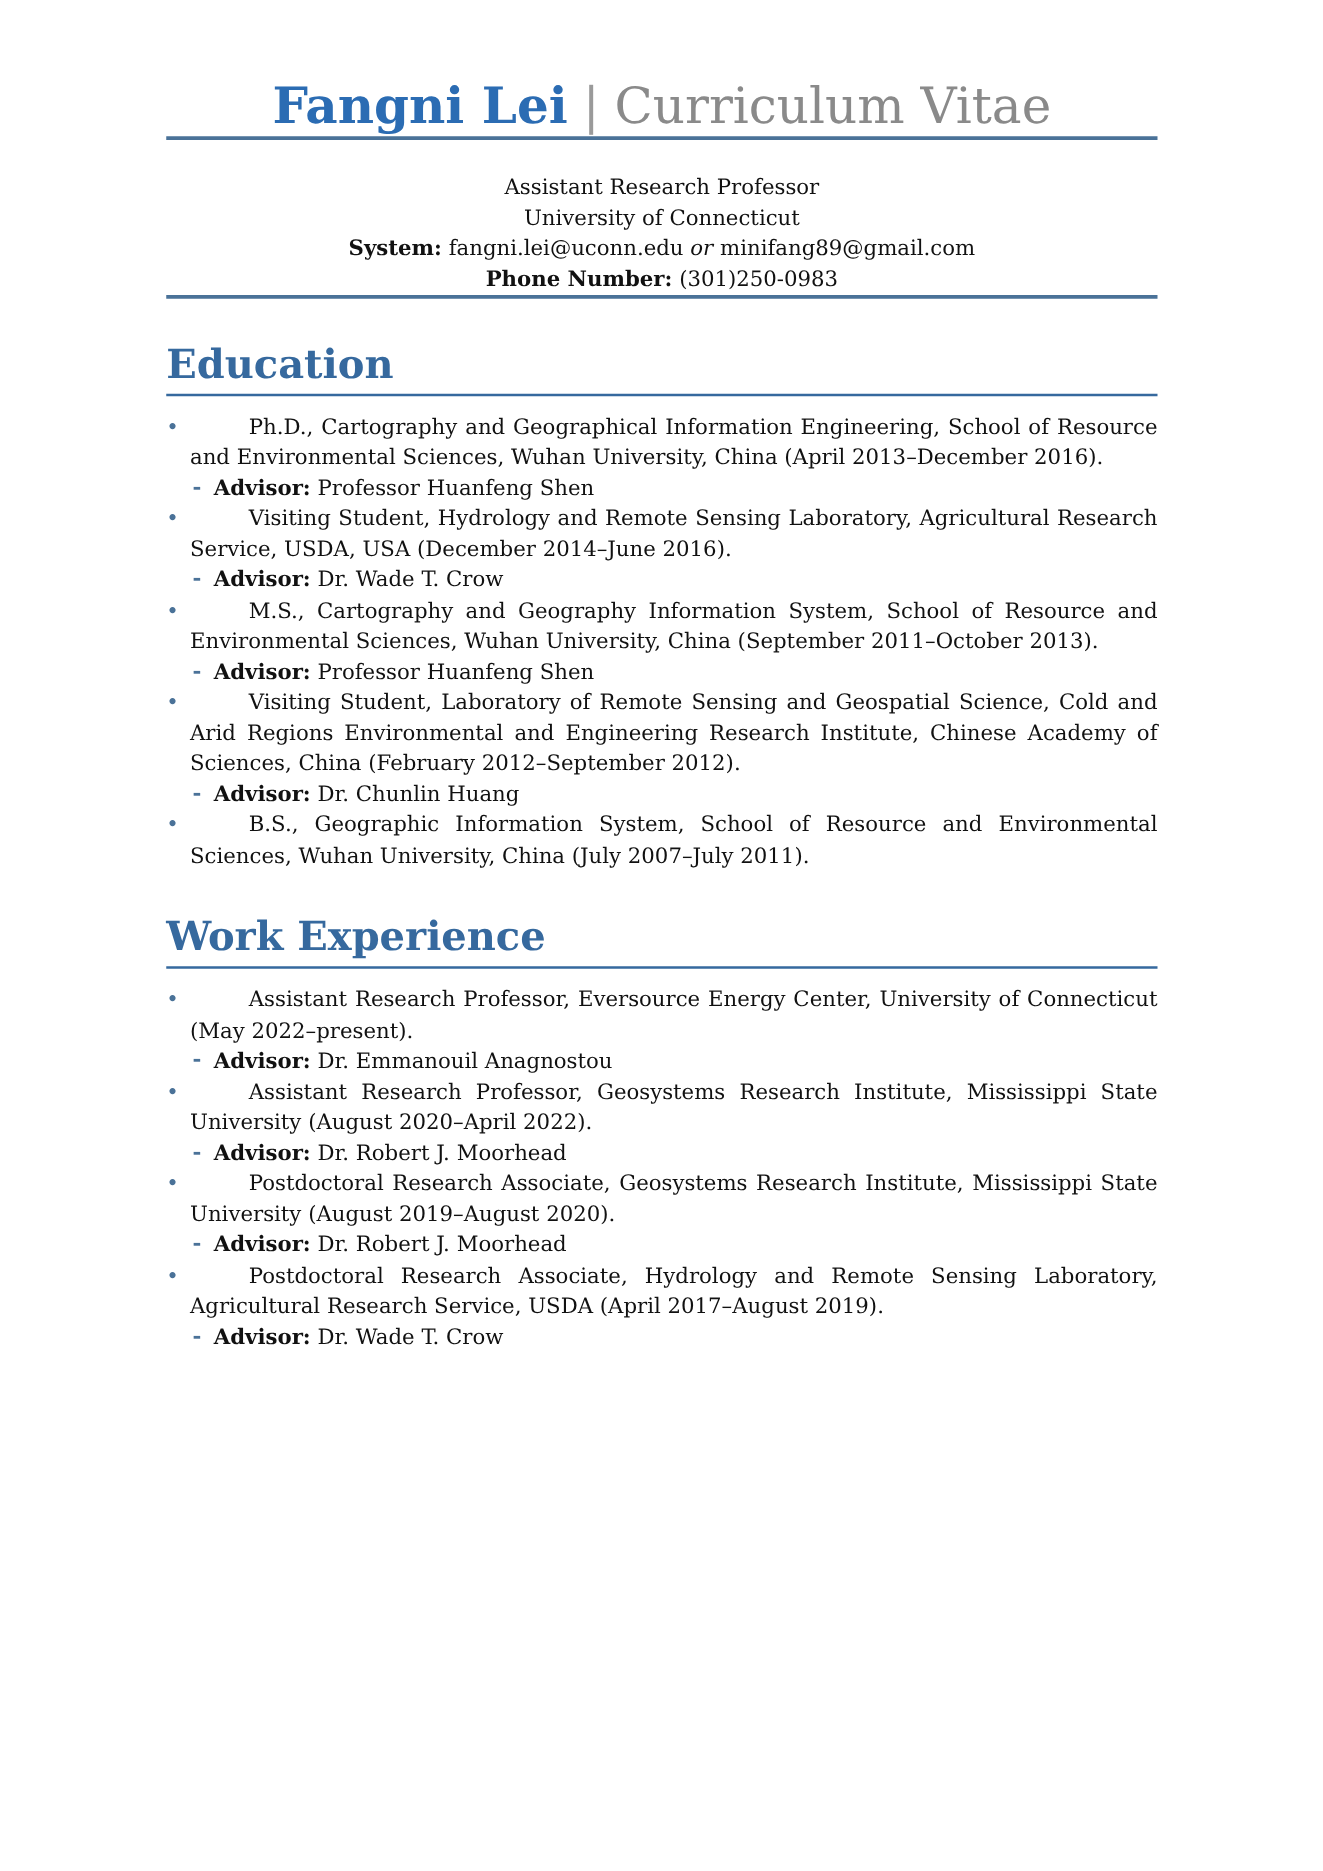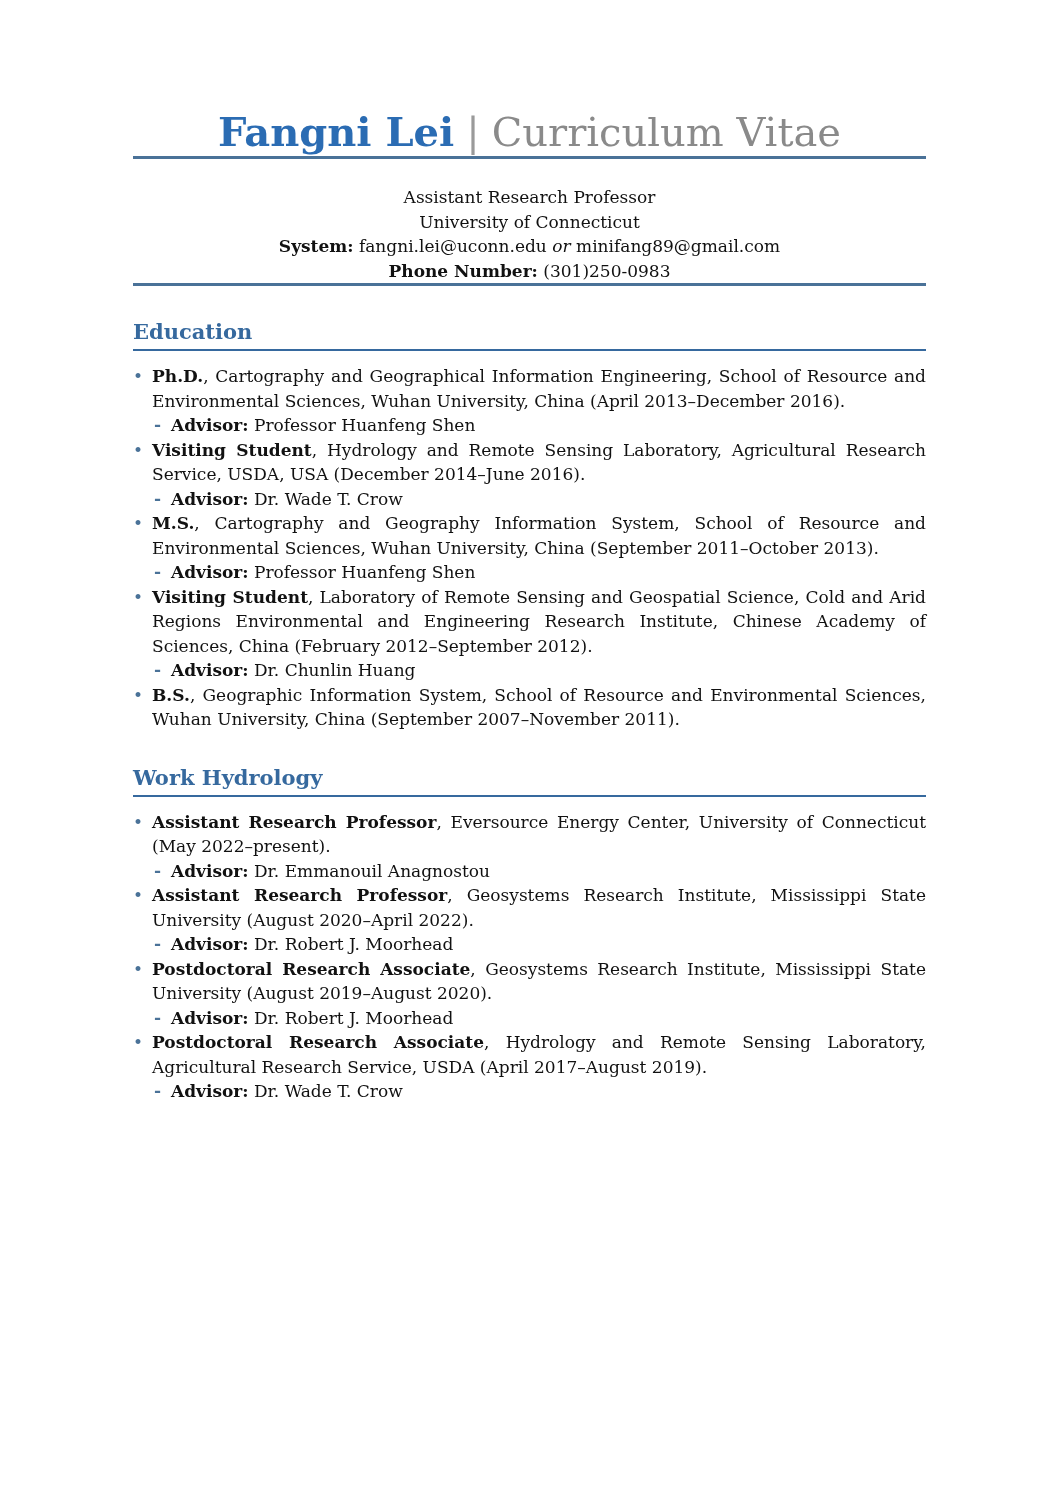--- a/index.html
+++ b/index.html
@@ -8,21 +8,21 @@
     height: 1497px;
     background: #ffffff;
     color: #111111;
     font-family: "DejaVu Serif", serif;
     overflow: hidden;
   }
   .page {
     box-sizing: border-box;
     width: 1058px;
     height: 1497px;
-    padding: 108px 132px 0 133px;
+    padding: 61px 132px 0 133px;
   }
 
   
   h1.cv-title {
     margin: 0;
     text-align: center;
     font-size: 40px;
     line-height: 1.2;
     font-weight: normal;
     white-space: nowrap;
@@ -48,21 +48,21 @@
     font-size: 17px;
     line-height: 24.5px;
   }
   .contact .b { font-weight: bold; }
   .contact .i { font-style: italic; }
 
   
   h2.section-title {
     margin: 34px 0 0 0;
     padding-bottom: 5px;
-    font-size: 21px;
+    font-size: 32px;
     line-height: 1.15;
     font-weight: bold;
     color: #36699e;
     border-bottom: 2px solid #36699e;
   }
 
   
   ul.entry-list {
     list-style: none;
     margin: 13px 0 0 0;
@@ -75,21 +75,21 @@
     padding-left: 19px;
     text-align: justify;
     hyphens: auto;
   }
   .bullet {
     position: absolute;
     left: 0;
     top: 0;
     color: #4a7298;
   }
-  .entry-title { font-weight: bold; }
+  .entry-title { font-weight: normal; margin-left: 47px; }
   .advisor-line {
     position: relative;
     padding-left: 19px;
     text-align: left;
   }
   .dash {
     position: absolute;
     left: 2px;
     top: -1px;
     font-weight: bold;
@@ -135,28 +135,28 @@
         <span class="bullet">•</span><span class="entry-title">M.S.</span><span>, Cartography and Geography Information System, School of Resource and Environmental Sciences, Wuhan University, China (September 2011–October 2013).</span>
         <div class="advisor-line"><span class="dash">-</span><span class="advisor-label">Advisor:</span> <span>Professor Huanfeng Shen</span></div>
       </li>
 
       <li class="entry">
         <span class="bullet">•</span><span class="entry-title">Visiting Student</span><span>, Laboratory of Remote Sensing and Geospatial Science, Cold and Arid Regions Environmental and Engineering Research Institute, Chinese Academy of Sciences, China (February 2012–September 2012).</span>
         <div class="advisor-line"><span class="dash">-</span><span class="advisor-label">Advisor:</span> <span>Dr. Chunlin Huang</span></div>
       </li>
 
       <li class="entry">
-        <span class="bullet">•</span><span class="entry-title">B.S.</span><span>, Geographic Information System, School of Resource and Environmental Sciences, Wuhan University, China (September 2007–November 2011).</span>
+        <span class="bullet">•</span><span class="entry-title">B.S.</span><span>, Geographic Information System, School of Resource and Environmental Sciences, Wuhan University, China (July 2007–July 2011).</span>
       </li>
 
     </ul>
   </section>
 
   <section>
-    <h2 class="section-title">Work Hydrology</h2>
+    <h2 class="section-title">Work Experience</h2>
     <ul class="entry-list">
 
       <li class="entry">
         <span class="bullet">•</span><span class="entry-title">Assistant Research Professor</span><span>, Eversource Energy Center, University of Connecticut (May 2022–present).</span>
         <div class="advisor-line"><span class="dash">-</span><span class="advisor-label">Advisor:</span> <span>Dr. Emmanouil Anagnostou</span></div>
       </li>
 
       <li class="entry">
         <span class="bullet">•</span><span class="entry-title">Assistant Research Professor</span><span>, Geosystems Research Institute, Mississippi State University (August 2020–April 2022).</span>
         <div class="advisor-line"><span class="dash">-</span><span class="advisor-label">Advisor:</span> <span>Dr. Robert J. Moorhead</span></div>

